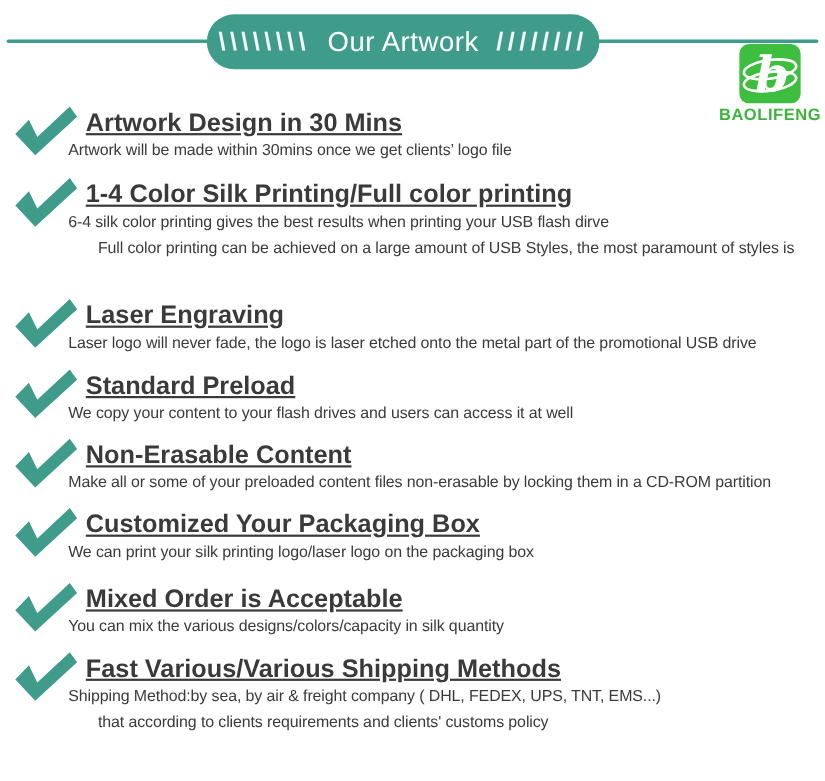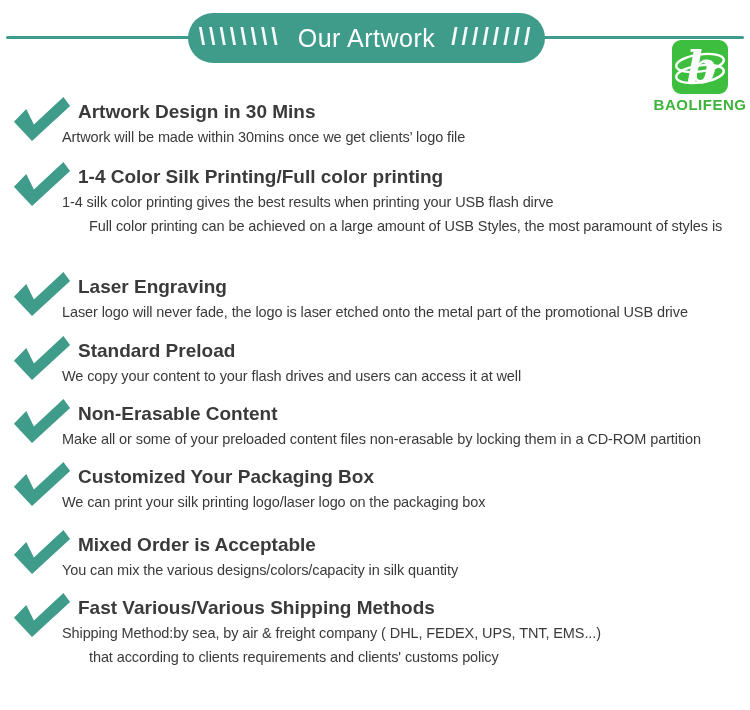--- a/index.html
+++ b/index.html
@@ -39,22 +39,22 @@
     display: block; margin-top: 2px; font-size: 15px; font-weight: 700;
     color: #3cb43c; letter-spacing: .5px; white-space: nowrap;
   }
 
   
   .item { position: absolute; left: 0; right: 0; }
   .check {
     position: absolute; left: 12px; top: -5px; width: 60px; height: 46px;
   }
   .item-title {
-    margin-left: 78px; font-size: 19px; font-weight: 700; line-height: 21px;
-    color: #3a3a3a; white-space: nowrap;
+    margin-left: 78px; font-size: 23px; font-weight: 700; line-height: 21px;
+    color: #3a3a3a; white-space: nowrap; text-decoration: underline;
   }
   .desc {
     margin-left: 62px; font-size: 14.5px; line-height: 17px; margin-top: 7px;
     color: #3a3a3a; letter-spacing: -0.1px; white-space: nowrap;
   }
   .desc + .desc { margin-left: 89px; }
 </style>
 </head>
 <body>
 
@@ -86,21 +86,21 @@
     </svg>
     <div class="item-title">Artwork Design in 30 Mins</div>
     <div class="desc">Artwork will be made within 30mins once we get clients’ logo file</div>
   </div>
 
   <div class="item" style="top:166px">
     <svg class="check" viewBox="0 0 63 50" preserveAspectRatio="none">
       <polygon points="2,28 15,14 23,31 54,1 61,11 21,49" fill="#3f9c8b"></polygon>
     </svg>
     <div class="item-title">1-4 Color Silk Printing/Full color printing</div>
-    <div class="desc">1-4 silk color printing gives the best results when printing your USB flash dirve</div>
+    <div class="desc">6-4 silk color printing gives the best results when printing your USB flash dirve</div>
     <div class="desc">Full color printing can be achieved on a large amount of USB Styles, the most paramount of styles is</div>
   </div>
 
   <div class="item" style="top:276px">
     <svg class="check" viewBox="0 0 63 50" preserveAspectRatio="none">
       <polygon points="2,28 15,14 23,31 54,1 61,11 21,49" fill="#3f9c8b"></polygon>
     </svg>
     <div class="item-title">Laser Engraving</div>
     <div class="desc">Laser logo will never fade, the logo is laser etched onto the metal part of the promotional USB drive</div>
   </div>

